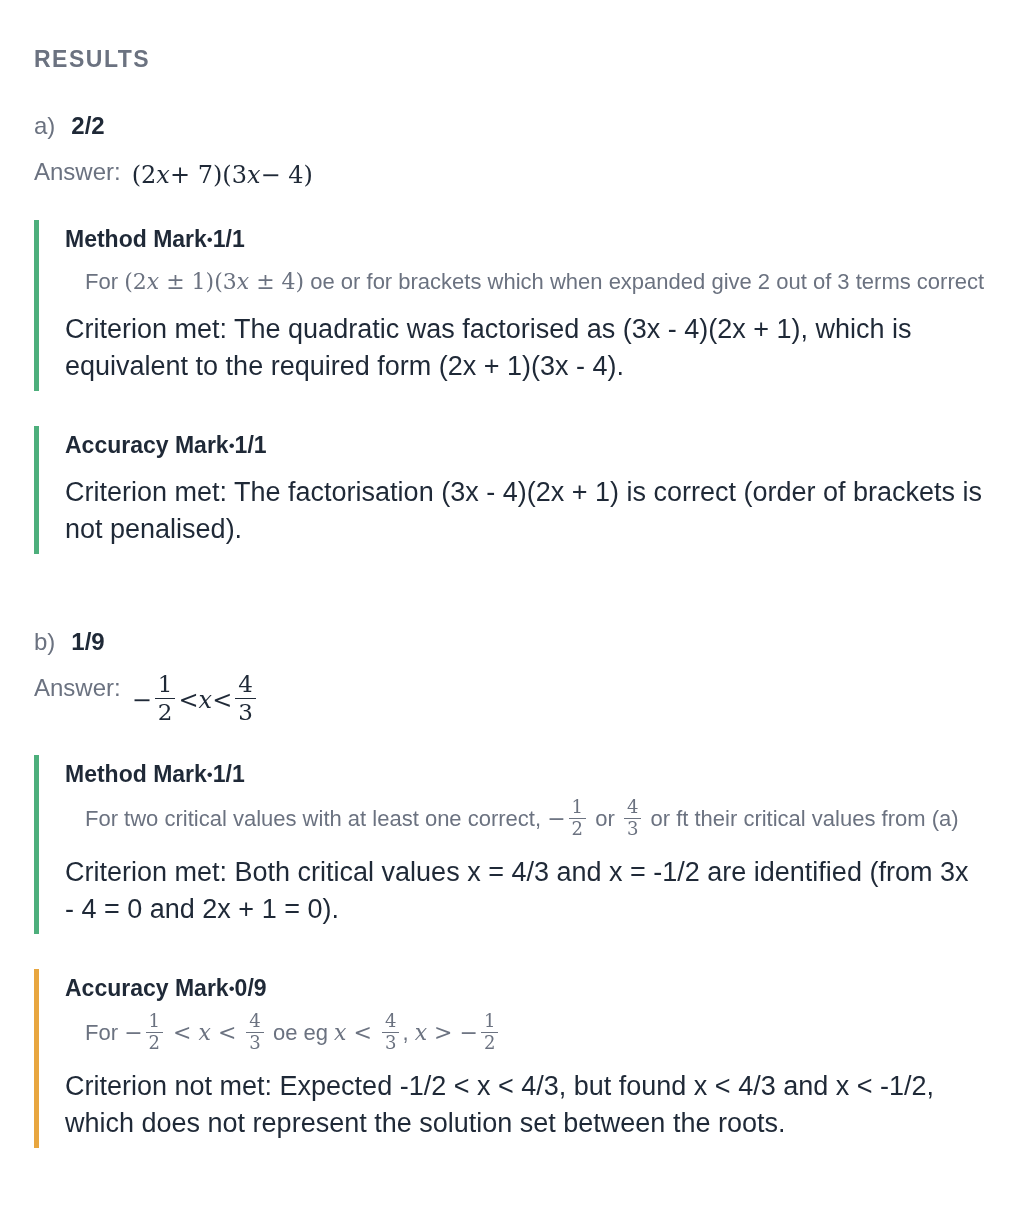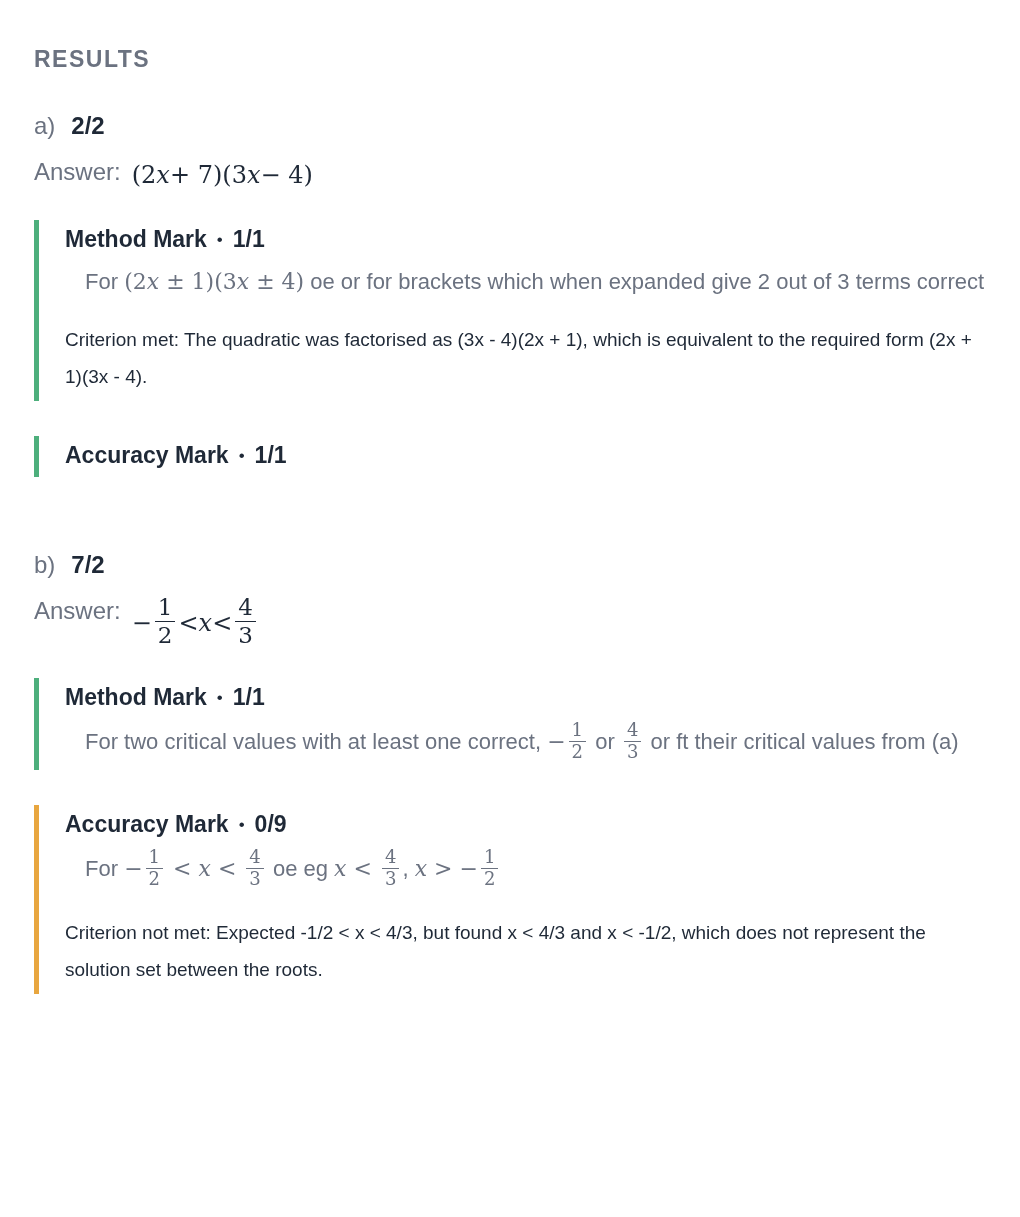--- a/index.html
+++ b/index.html
@@ -32,31 +32,31 @@
     display:inline-flex;align-items:center;
   }
   .answer-math .frac{font-size:0.96em}
   .mark{
     border-left:5px solid var(--met);
     padding:4px 0 6px 26px;
     margin-top:28px;
   }
   .mark.notmet{border-left-color:var(--notmet)}
   .mark + .mark{margin-top:35px}
-  .mark-title-row{display:flex;align-items:center;gap:10px}
+  .mark-title-row{display:flex;align-items:center;}
   .mark-title,.mark-score{font-size:23px;font-weight:600;color:var(--dark);line-height:31px}
   .mark-bullet{color:var(--dark);font-size:17px;line-height:31px}
   .criterion{
     margin-top:10px;font-size:22px;color:var(--gray);line-height:33px;
     max-width:950px;
     margin-left:20px;
   }
   .criterion .frac{font-size:0.82em;line-height:1.05}
   .result{
-    margin-top:23px;font-size:19px;color:var(--dark);line-height:37px;
+    margin-top:13px;font-size:27px;color:var(--dark);line-height:37px;
     max-width:918px;
   }
   .mseg{font-family:"DejaVu Serif",serif}
   .it{font-style:italic}
   .frac{
     display:inline-flex;flex-direction:column;align-items:center;
     vertical-align:middle;position:relative;top:-2px;
     font-family:"DejaVu Serif",serif;
     margin:0 3px;line-height:1.08;
   }
@@ -95,27 +95,28 @@
       <div class="criterion">For <span class="mseg">(2</span><span class="mseg it">x</span><span class="mseg"> ± 1)(3</span><span class="mseg it">x</span><span class="mseg"> ± 4)</span> oe or for brackets which when expanded give 2 out of 3 terms correct</div>
       <div class="result">Criterion met: The quadratic was factorised as (3x - 4)(2x + 1), which is equivalent to the required form (2x + 1)(3x - 4).</div>
     </div>
 
     <div class="mark met">
       <div class="mark-title-row">
         <span class="mark-title">Accuracy Mark</span>
         <span class="mark-bullet">•</span>
         <span class="mark-score">1/1</span>
       </div>
+      <div class="result">Criterion met: The factorisation (3x - 4)(2x + 1) is correct (order of brackets is not penalised).</div>
     </div>
   </section>
 
   <section class="part">
     <div class="part-header">
       <span class="part-label">b)</span>
-      <span class="part-score">7/2</span>
+      <span class="part-score">1/9</span>
     </div>
     <div class="answer-row">
       <span class="answer-label">Answer:</span>
       <span class="answer-math">
           <span class="mseg">−</span>
           <span class="frac">
             <span class="fnum">1</span>
             <span class="fden">2</span>
           </span>
           <span class="mseg"> &lt; </span>
@@ -134,20 +135,21 @@
         <span class="mark-bullet">•</span>
         <span class="mark-score">1/1</span>
       </div>
       <div class="criterion">For two critical values with at least one correct, <span class="mseg">−</span><span class="frac">
             <span class="fnum">1</span>
             <span class="fden">2</span>
           </span> or <span class="frac">
             <span class="fnum">4</span>
             <span class="fden">3</span>
           </span> or ft their critical values from (a)</div>
+      <div class="result">Criterion met: Both critical values x = 4/3 and x = -1/2 are identified (from 3x - 4 = 0 and 2x + 1 = 0).</div>
     </div>
 
     <div class="mark notmet">
       <div class="mark-title-row">
         <span class="mark-title">Accuracy Mark</span>
         <span class="mark-bullet">•</span>
         <span class="mark-score">0/9</span>
       </div>
       <div class="criterion">For <span class="mseg">−</span><span class="frac">
             <span class="fnum">1</span>

